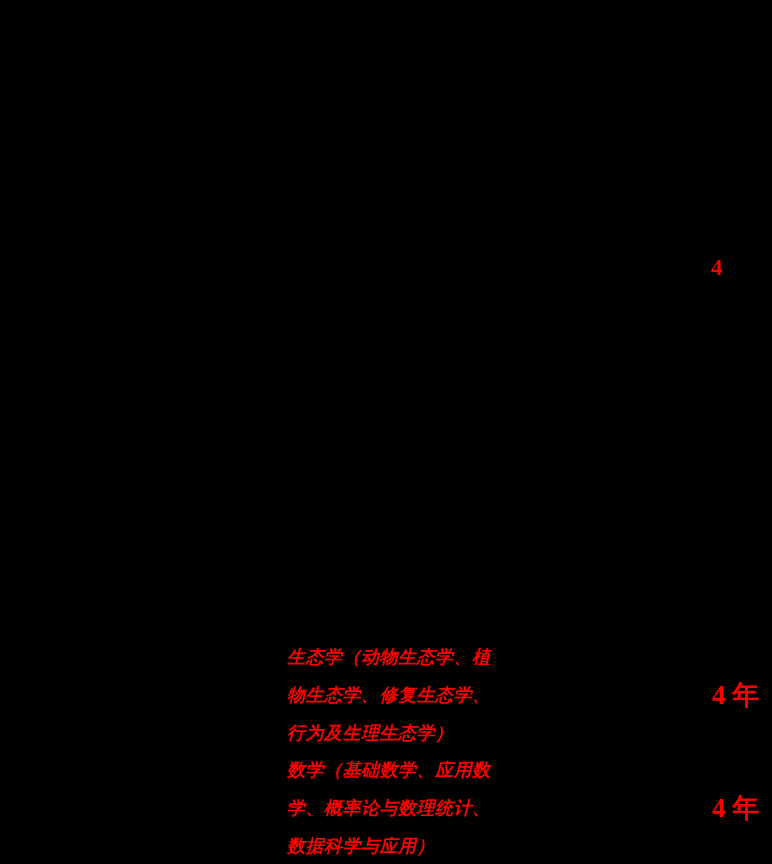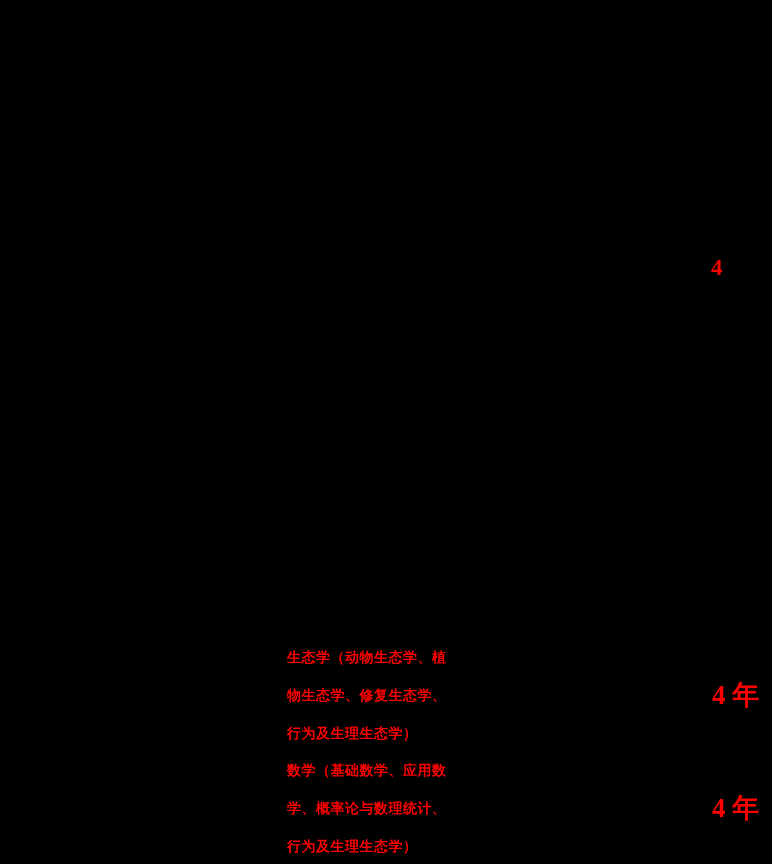--- a/index.html
+++ b/index.html
@@ -20,24 +20,25 @@
   }
   .cjk {
     font-family: "Liberation Sans", sans-serif;
     font-weight: bold;
   }
   .serif {
     font-family: "Liberation Serif", serif;
     font-weight: bold;
   }
   .major {
-    font-size: 14px;
+    font-size: 18px;
     line-height: 38px;
     white-space: pre;
     letter-spacing: 0.5px;
+    font-style: italic;
   }
   .duration {
     font-size: 27px;
     line-height: 24px;
     white-space: pre;
   }
   .pos-top-duration { left: 711px; top: 256px; font-size: 23px; }
   .pos-row1-major   { left: 287px; top: 638px; }
   .pos-row1-duration{ left: 712px; top: 683px; }
   .pos-row2-major   { left: 287px; top: 751px; }
@@ -51,17 +52,17 @@
   <span class="red serif duration pos-top-duration">4</span>
 
   <div class="red cjk major pos-row1-major">生态学（动物生态学、植
 物生态学、修复生态学、
 行为及生理生态学）</div>
 
   <span class="red serif duration pos-row1-duration">4 年</span>
 
   <div class="red cjk major pos-row2-major">数学（基础数学、应用数
 学、概率论与数理统计、
-行为及生理生态学）</div>
+数据科学与应用）</div>
 
   <span class="red serif duration pos-row2-duration">4 年</span>
 
 </div>
 
 </body></html>

